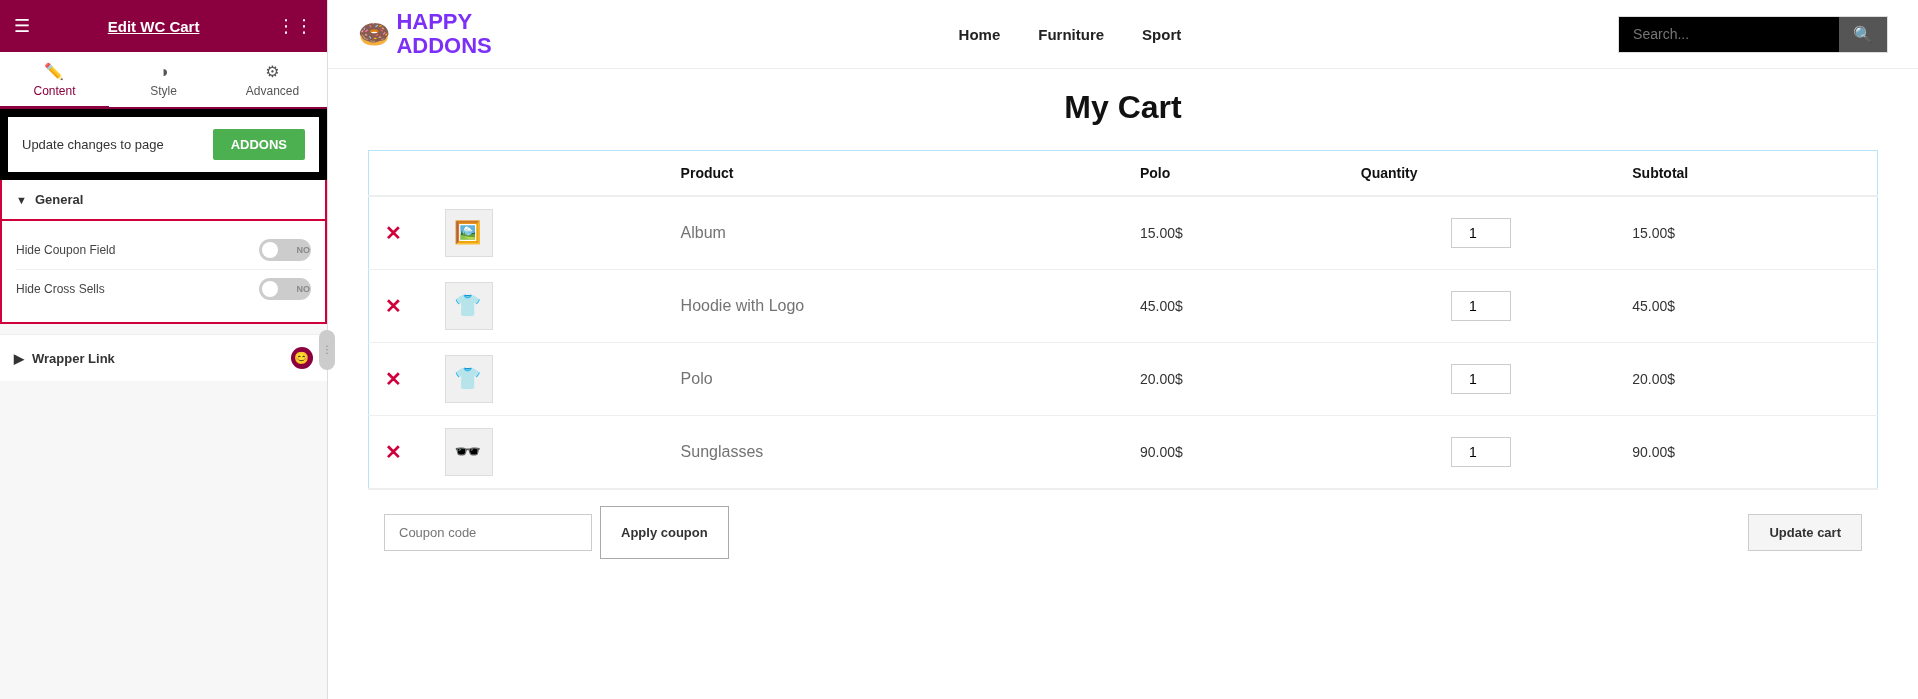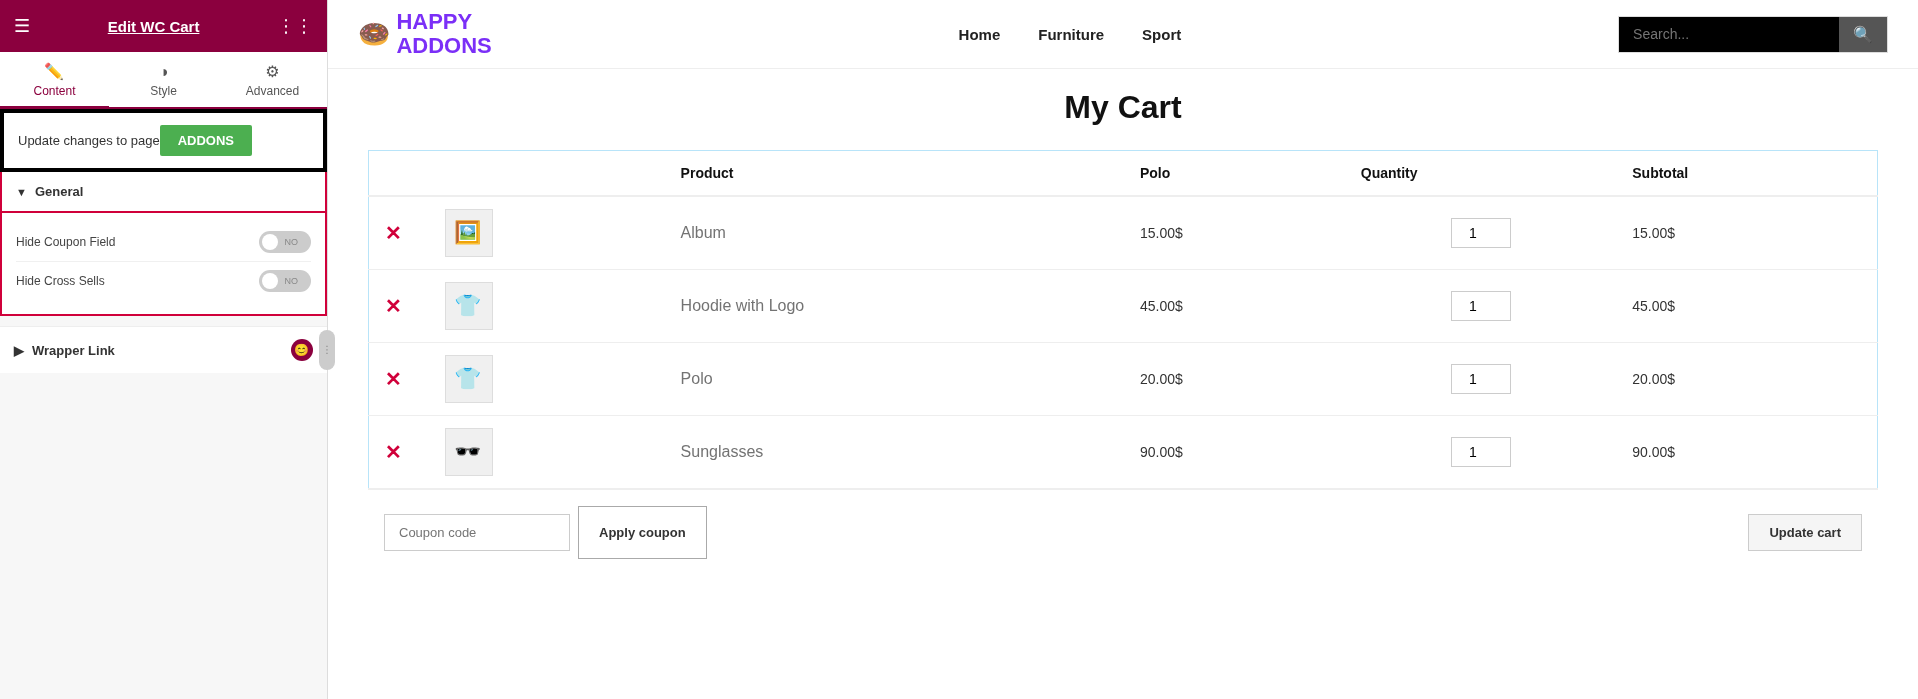--- a/index.html
+++ b/index.html
@@ -68,24 +68,24 @@
     .panel-body {
       flex: 1;
       overflow-y: auto;
       background: #f7f7f7;
     }
 
     
     .update-bar {
       display: flex;
       align-items: center;
-      justify-content: flex-start;
+      justify-content: space-between;
       padding: 12px 14px;
       background: #fff;
-      border: 4px solid #000000;
+      border: 8px solid #000000;
       margin: 0;
     }
     .update-bar-text {
       font-size: 13px;
       color: #333;
     }
     .apply-btn {
       background: #4caf50;
       color: #fff;
       border: none;
@@ -150,22 +150,22 @@
       height: 16px;
       background: #fff;
       border-radius: 50%;
       position: absolute;
       left: 3px;
     }
     .toggle-switch .no-label {
       font-size: 9px;
       color: #888;
       position: absolute;
-      right: 13px;
-      font-weight: 400;
+      right: 1px;
+      font-weight: 700;
     }
 
     
     .wrapper-section {
       display: flex;
       align-items: center;
       justify-content: space-between;
       padding: 12px 14px;
       font-size: 13px;
       font-weight: 700;
@@ -359,21 +359,21 @@
       display: flex;
       gap: 8px;
       align-items: center;
     }
     .coupon-input {
       padding: 10px 14px;
       border: 1px solid #ccc;
       font-size: 13px;
       color: #000000;
       outline: none;
-      width: 186px;
+      width: 208px;
     }
     .apply-coupon-btn {
       padding: 18px 20px;
       background: #fff;
       border: 1px solid #aaa;
       font-size: 13px;
       font-weight: 700;
       color: #333;
       cursor: pointer;
     }

